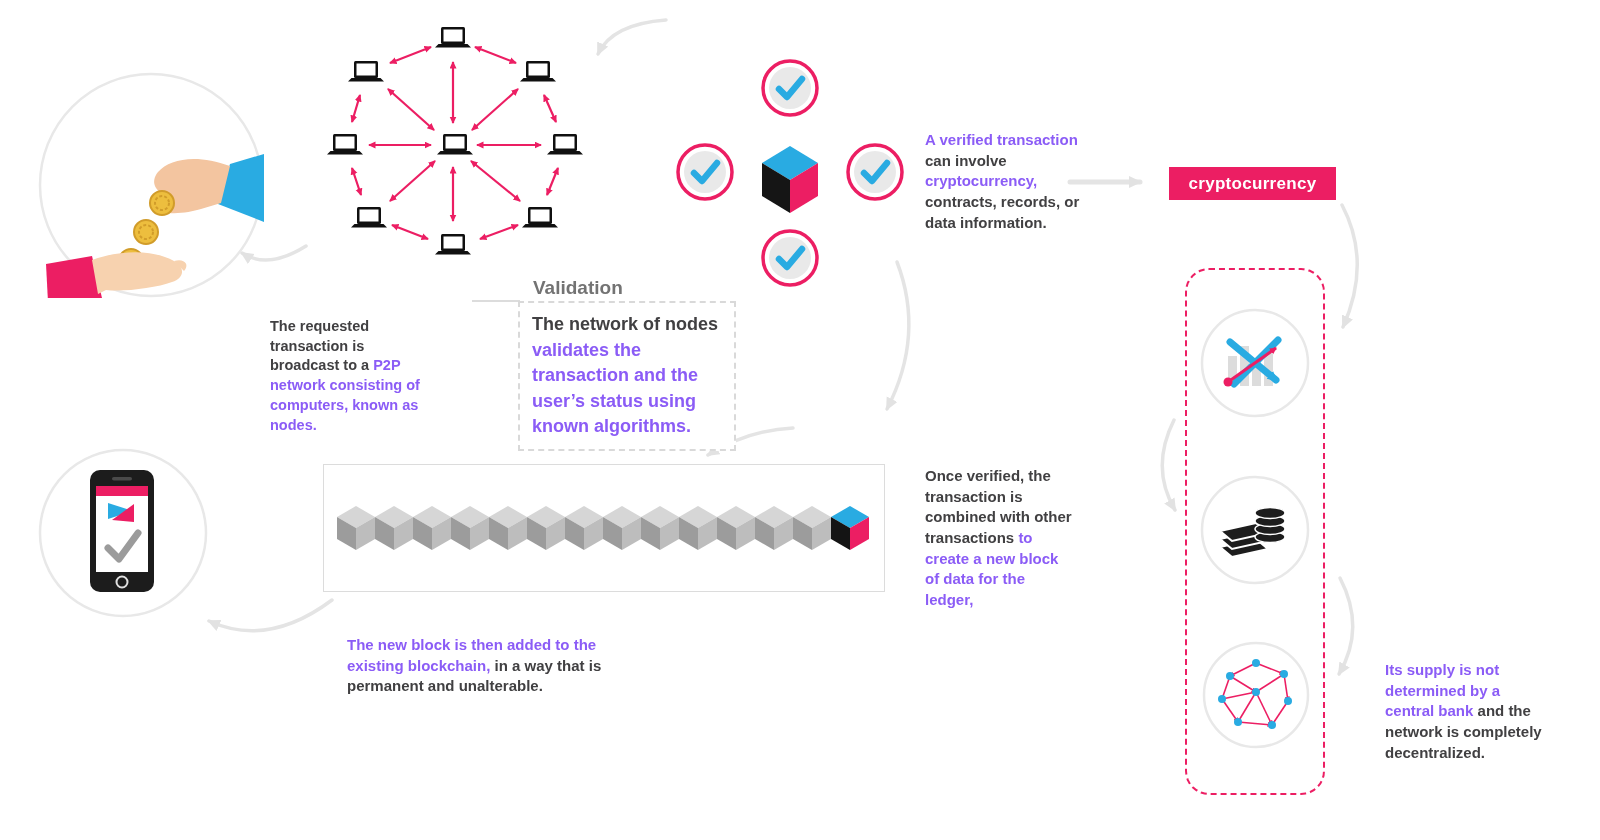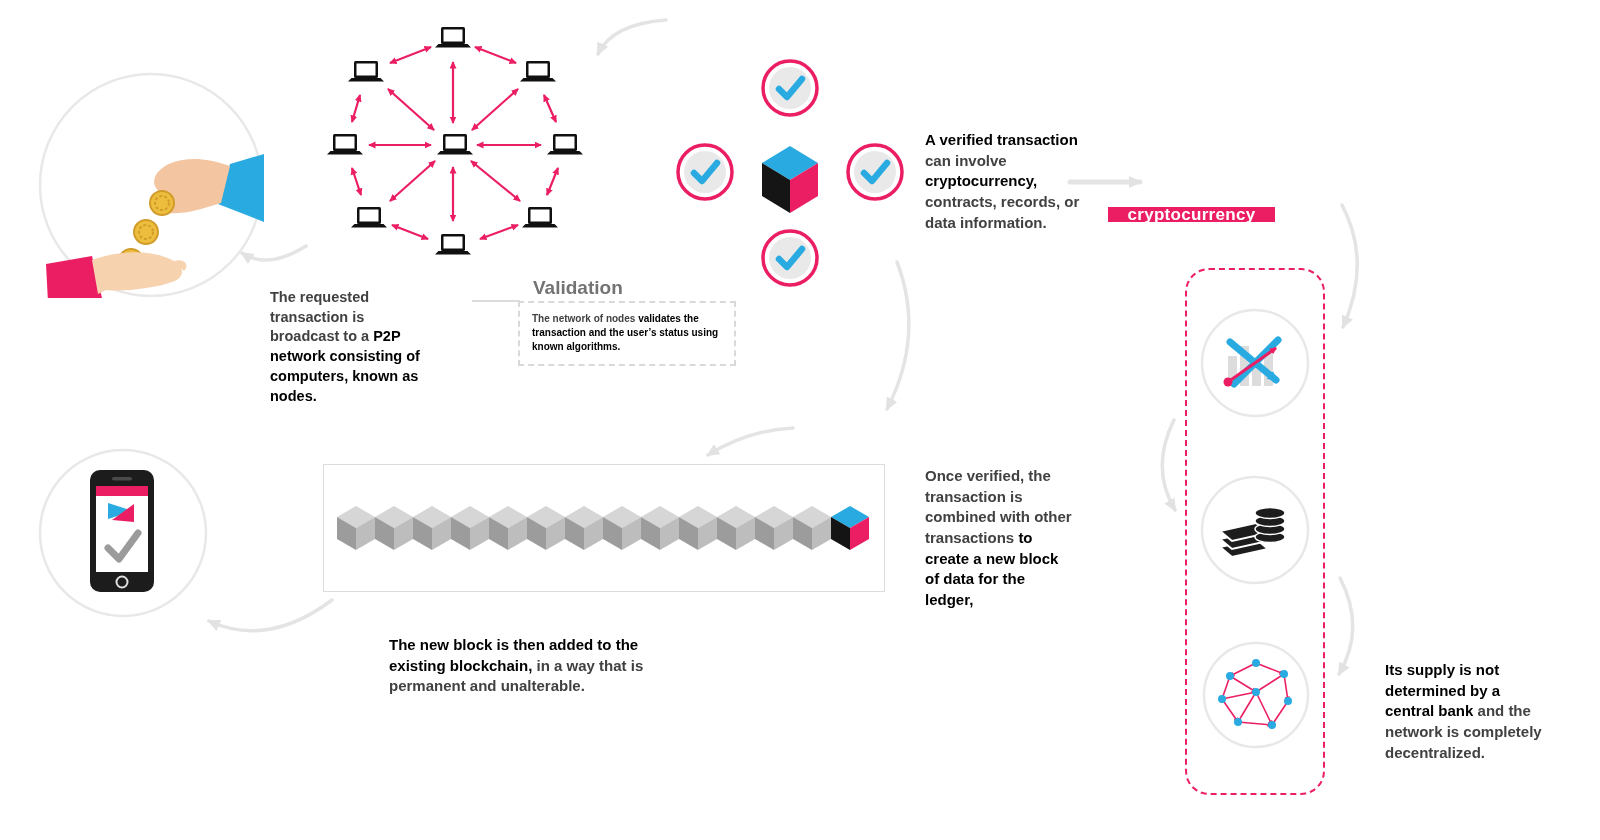--- a/index.html
+++ b/index.html
@@ -2,23 +2,23 @@
 <html><head>
 <meta charset="utf-8">
 <style>
   * { margin:0; padding:0; box-sizing:border-box; }
   html,body { background:#ffffff; }
   body { font-family:"Liberation Sans", sans-serif; }
   #canvas { position:relative; width:1600px; height:840px; background:#fff; overflow:hidden; font-weight:700; color:#414042; }
   .abs { position:absolute; }
   .cap { font-size:15px; line-height:1.38; font-weight:700; color:#414042; }
   .cap-sm { font-size:14.5px; line-height:1.36; font-weight:700; color:#414042; }
-  .pink { color:#000000; }
+  .pink { color:#8b5cf6; }
   #validation-title { font-size:19px; color:#737373; }
-  #validation-box { border:2px dashed #d9d9d9; background:#fff; padding:9px 12px; width:218px; font-size:10px; line-height:1.42; }
+  #validation-box { border:2px dashed #d9d9d9; background:#fff; padding:9px 12px; width:218px; font-size:18px; line-height:1.42; }
   #crypto-button { background:#EC1E63; color:#fff; font-size:17px; letter-spacing:.3px;
                    display:flex; align-items:center; justify-content:center; border:none; cursor:pointer;
                    font-family:"Liberation Sans",sans-serif; font-weight:700; }
   #crypto-panel { border:2.5px dashed #EC1E63; border-radius:24px; background:transparent; }
   #blockchain-box { border:1px solid #dcdcdc; background:#fff; }
   svg { display:block; }
 </style>
 </head>
 <body>
 
@@ -98,21 +98,21 @@
     <use href="#lp" x="66" y="57"></use>
     <use href="#lp" x="238" y="57"></use>
     <use href="#lp" x="45" y="130"></use>
     <use href="#lp" x="155" y="130"></use>
     <use href="#lp" x="265" y="130"></use>
     <use href="#lp" x="69" y="203"></use>
     <use href="#lp" x="240" y="203"></use>
     <use href="#lp" x="153" y="230"></use>
   </svg>
 
-  <div class="abs cap-sm" style="left:270px;top:288px;width:152px;">
+  <div class="abs cap-sm" style="left:270px;top:317px;width:152px;">
     <span>The requested transaction is broadcast to a </span><span class="pink">P2P network consisting of computers, known as nodes.</span>
   </div>
 
   <div class="abs" id="validation-title" style="left:533px;top:277px;">
     <span>Validation</span>
   </div>
   <div class="abs" style="left:472px;top:300px;width:48px;height:2px;background:#dcdcdc;"></div>
   <div class="abs" id="validation-box" style="left:518px;top:301px;">
     <span>The network of nodes </span><span class="pink">validates the transaction and the user’s status using known algorithms.</span>
   </div>
@@ -133,21 +133,21 @@
     <use href="#chk" x="125" y="38"></use>
     <use href="#chk" x="40" y="122"></use>
     <use href="#chk" x="210" y="122"></use>
     <use href="#chk" x="125" y="208"></use>
   </svg>
 
   <div class="abs cap" style="left:925px;top:130px;width:176px;">
     <span class="pink">A verified transaction</span><span> can involve </span><span class="pink">cryptocurrency,</span><span> contracts, records, or data information.</span>
   </div>
 
-  <button class="abs" id="crypto-button" style="left:1108px;top:167px;width:167px;height:15px;margin-top:40px;">
+  <button class="abs" id="crypto-button" style="left:1169px;top:167px;width:167px;height:33px;">
     <span>cryptocurrency</span>
   </button>
 
   <div class="abs" id="blockchain-box" style="left:323px;top:464px;width:562px;height:128px;">
     <svg width="560" height="126">
       <defs>
         <g id="gcube">
           <polygon points="0,-22 19,-11 0,0 -19,-11" fill="#d6d6d6"></polygon>
           <polygon points="-19,-11 0,0 0,22 -19,11" fill="#9c9c9c"></polygon>
           <polygon points="19,-11 0,0 0,22 19,11" fill="#bdbdbd"></polygon>
@@ -172,21 +172,21 @@
       <use href="#gcube" x="450" y="63"></use>
       <use href="#gcube" x="488" y="63"></use>
       <use href="#ccube" x="526" y="63"></use>
     </svg>
   </div>
 
   <div class="abs cap" style="left:925px;top:466px;width:150px;">
     <span>Once verified, the transaction is combined with other transactions </span><span class="pink">to create a new block of data for the ledger,</span>
   </div>
 
-  <div class="abs cap" style="left:347px;top:635px;width:278px;margin-left:42px;">
+  <div class="abs cap" style="left:347px;top:635px;width:278px;">
     <span class="pink">The new block is then added to the existing blockchain,</span><span> in a way that is permanent and unalterable.</span>
   </div>
 
   <div class="abs" style="left:38px;top:448px;">
     <svg width="170" height="170">
       <circle cx="85" cy="85" r="83" fill="#fff" stroke="#e8e8e8" stroke-width="2.5"></circle>
       <rect x="52" y="22" width="64" height="122" rx="10" fill="#1c1c1c"></rect>
       <rect x="74" y="29" width="20" height="3.5" rx="1.75" fill="#4a4a4a"></rect>
       <rect x="58" y="38" width="52" height="86" fill="#ffffff"></rect>
       <rect x="58" y="38" width="52" height="10" fill="#EC1E63"></rect>

